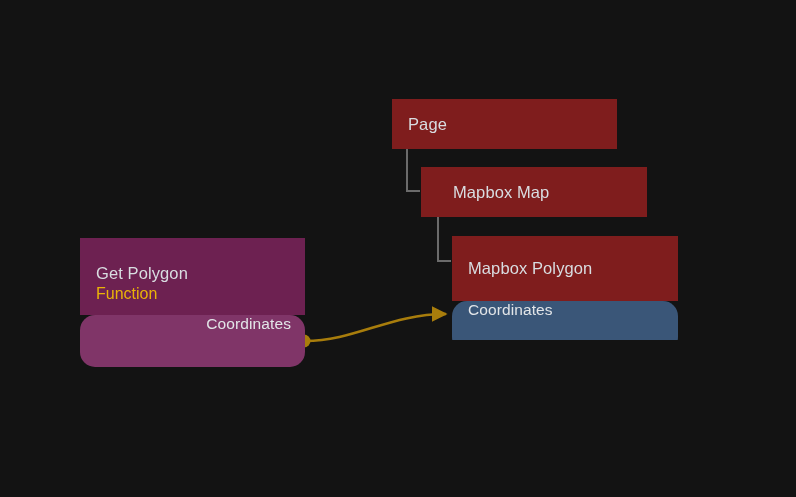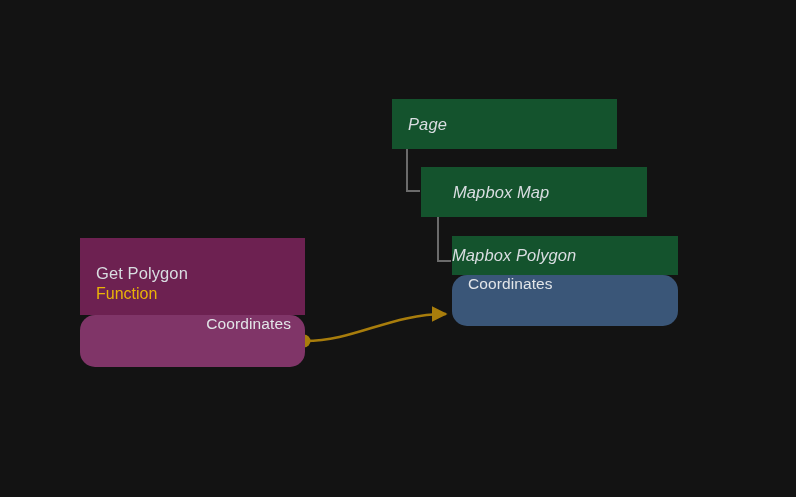--- a/index.html
+++ b/index.html
@@ -54,22 +54,21 @@
     border-radius: 15px;
   }
   .port-label {
     color: #e2e5e8;
     font-size: 15.5px;
     letter-spacing: 0.1px;
   }
 
   
   .node-blue .node-header {
-    background: #14532d;
-    font-style: italic;
+    background: #7f1d1d;
   }
   .node-blue .port-row {
     background: #3a5678;
   }
 
   
   .node-purple .node-header {
     background: #6d2151;
     padding: 22px 0 8px 16px;
   }
@@ -80,21 +79,21 @@
   }
 
   
   #node-page        { left: 392px; top: 99px;  width: 225px; height: 50px; }
   #node-page .node-header { height: 50px; padding-left: 16px; }
 
   #node-mapbox-map  { left: 421px; top: 167px; width: 226px; height: 50px; }
   #node-mapbox-map .node-header { height: 50px; padding-left: 32px; }
 
   #node-mapbox-polygon { left: 452px; top: 236px; width: 226px; height: 104px; }
-  #node-mapbox-polygon .node-header { height: 39px; }
+  #node-mapbox-polygon .node-header { height: 65px; padding-left: 16px; }
   #node-mapbox-polygon .port-row   { height: 51px; padding-left: 16px; }
 
   #node-get-polygon { left: 80px; top: 238px; width: 225px; height: 129px; }
   #node-get-polygon .node-header { height: 77px; }
   #node-get-polygon .port-row    { height: 52px; }
 
   
   .elbow {
     position: absolute;
     pointer-events: none;

